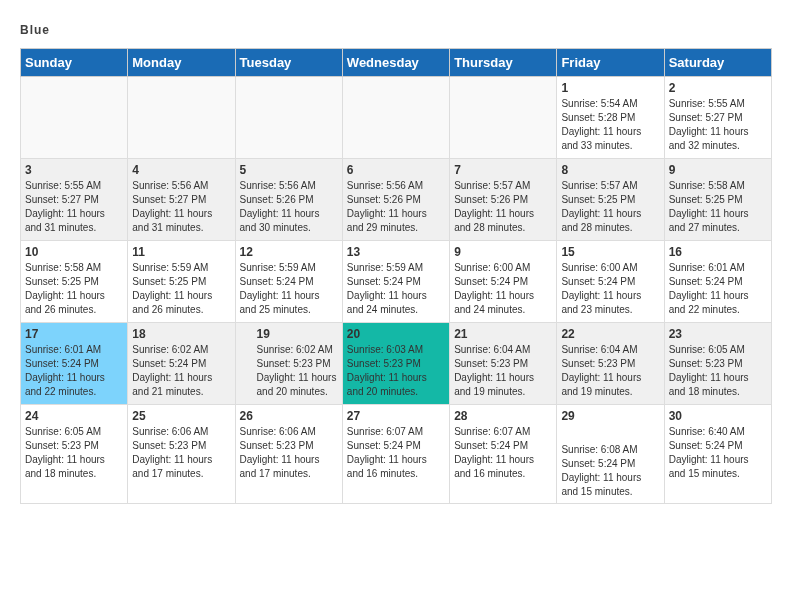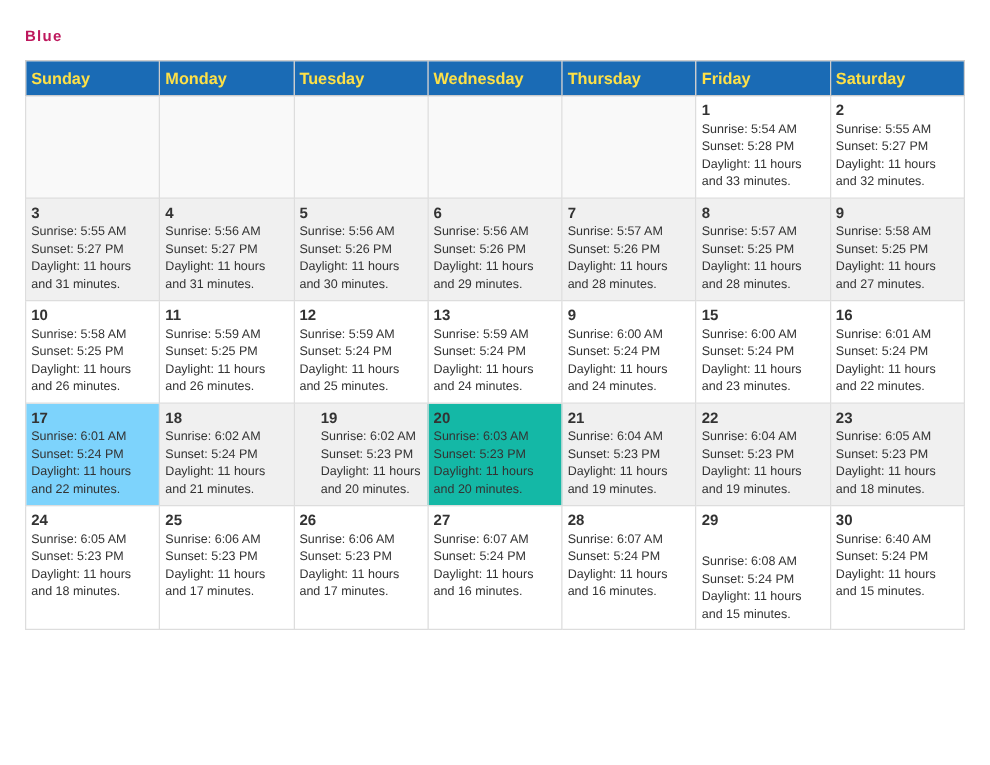--- a/index.html
+++ b/index.html
@@ -29,21 +29,21 @@
       margin-left: 4px;
       display: inline-block;
       vertical-align: middle;
     }
     .logo-row {
       display: flex;
       align-items: center;
     }
     .logo-sub {
       font-size: 12px;
-      color: #be185d;
+      color: #404040;
       font-weight: bold;
       letter-spacing: 1px;
     }
     .title-section {
       text-align: right;
     }
     .month-title {
       font-size: 40px;
       font-weight: bold;
       color: #333;
@@ -53,21 +53,21 @@
       font-size: 16px;
       color: #555;
     }
     .calendar {
       width: 100%;
       border-collapse: collapse;
       font-size: 11px;
     }
     .calendar th {
       background: #1a6bb5;
-      color: #fde047;
+      color: #ffffff;
       padding: 6px 4px;
       text-align: left;
       font-size: 13px;
       font-weight: bold;
       border: 1px solid #ccc;
     }
     .calendar td {
       width: 107px;
       vertical-align: top;
       padding: 4px;

